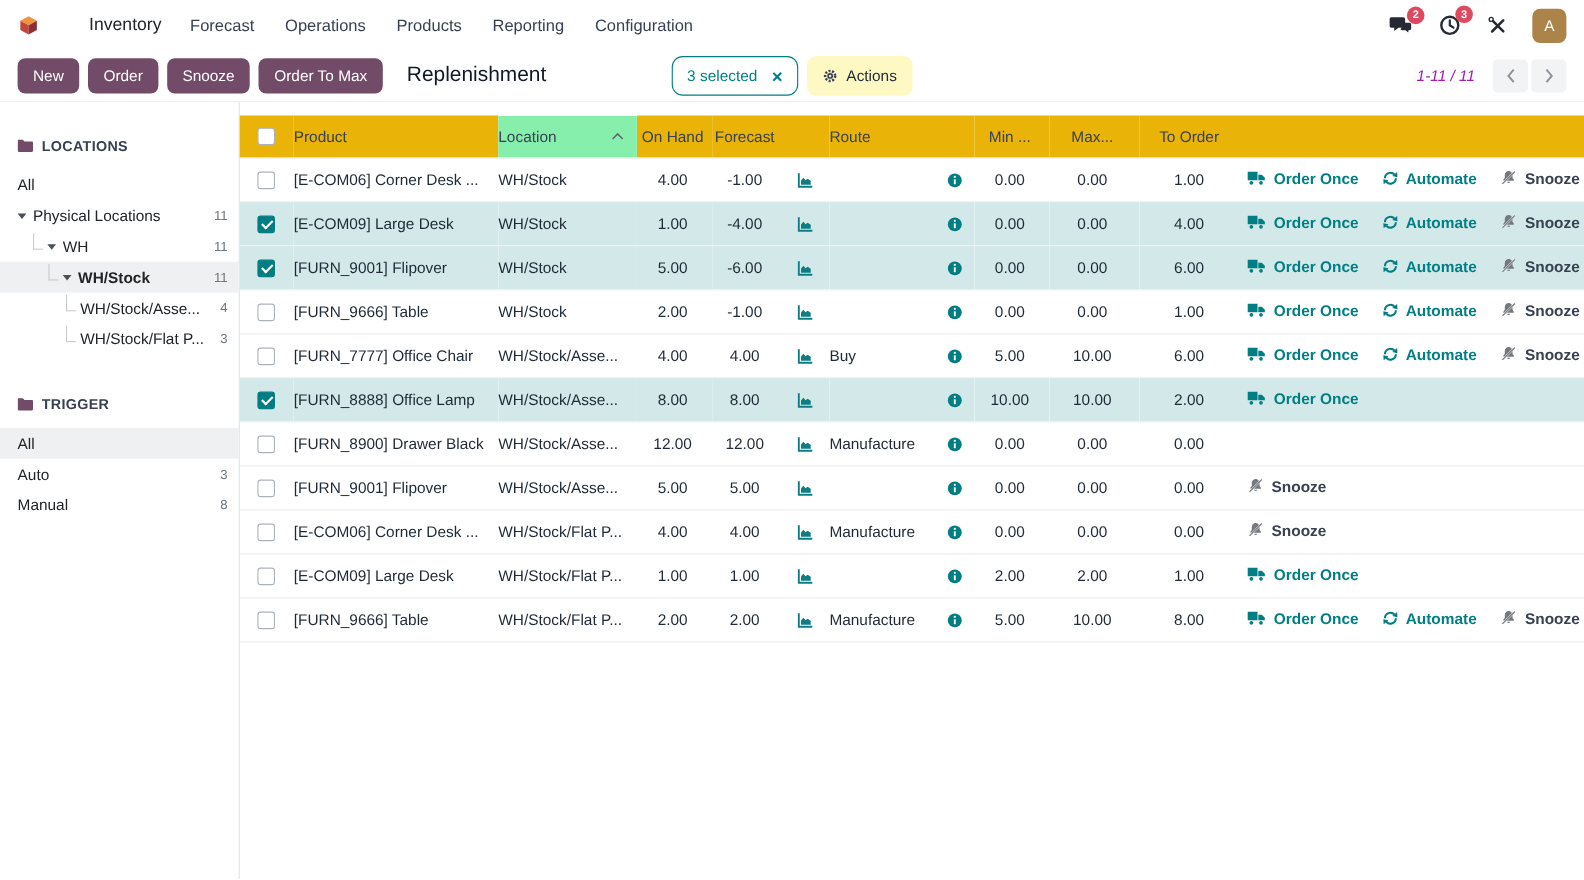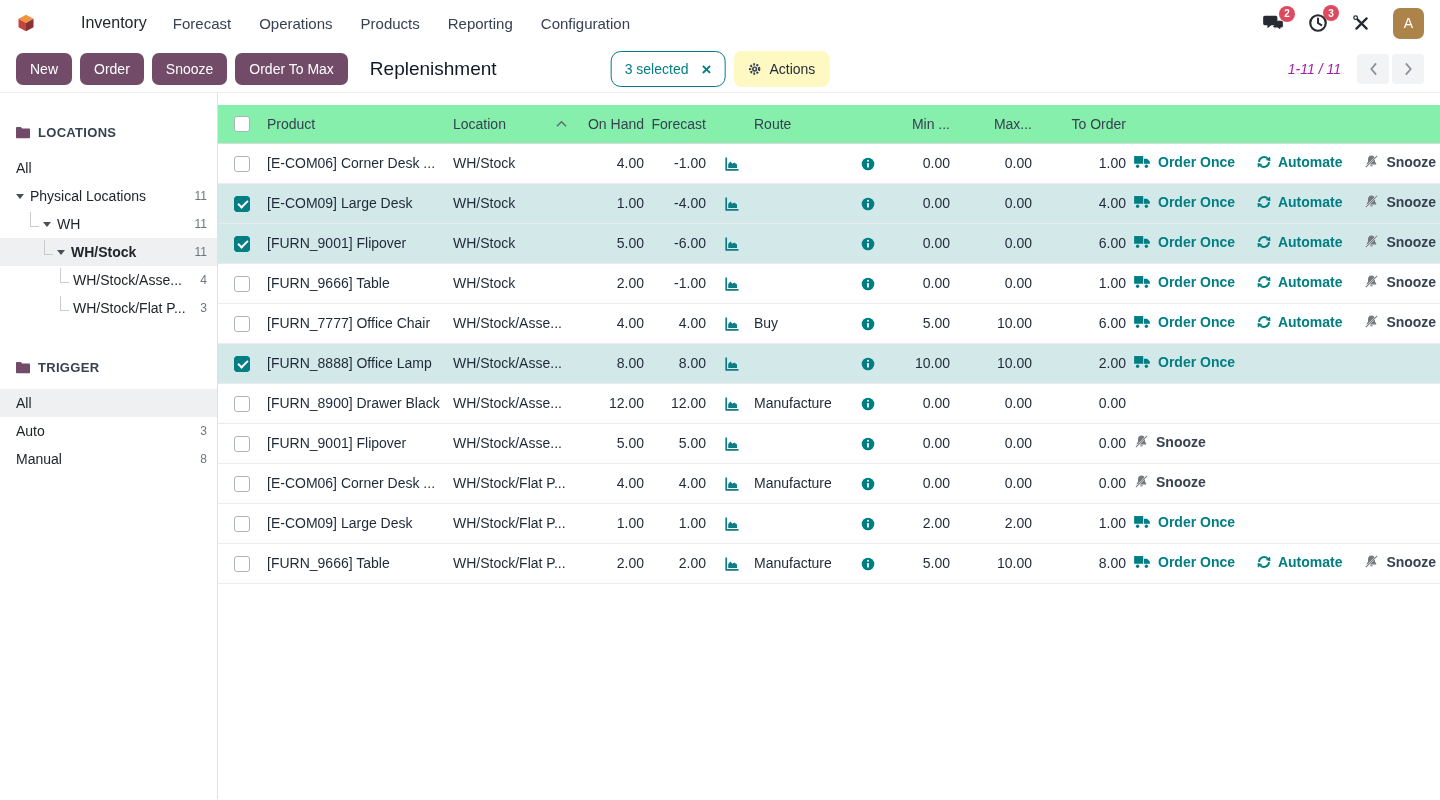--- a/index.html
+++ b/index.html
@@ -60,23 +60,23 @@
     border-top:5.5px solid #495057; margin-right:6px; flex:0 0 auto; }
   .elbow { width:9px; height:15px; border-left:1px solid #c8ccd0; border-bottom:1px solid #c8ccd0;
     margin:-10px 4px 0 0; flex:0 0 auto; }
 
   
   table { border-collapse:collapse; table-layout:fixed; width:1222px; }
   col.c-check{width:49px;} col.c-product{width:186px;} col.c-location{width:126px;}
   col.c-onhand{width:69px;} col.c-forecast{width:62px;} col.c-graph{width:44px;}
   col.c-route{width:96px;} col.c-info{width:36px;} col.c-min{width:68px;}
   col.c-max{width:82px;} col.c-toorder{width:94px;} col.c-actions{width:310px;}
-  thead th { height:38px; background:#86efac; font-size:14px; font-weight:500; color:#374151;
+  thead th { height:38px; background:#eab308; font-size:14px; font-weight:500; color:#374151;
     text-align:left; border-bottom:1px solid #d8dbdf; cursor:pointer; }
-  th.num, td.num { text-align:right; padding-right:4px; }
+  th.num, td.num { text-align:center; padding-right:4px; }
   th.sorted { background:#86efac; position:relative; }
   th.sorted .sort-ic { position:absolute; right:12px; top:50%; transform:translateY(-50%); }
   tbody td { height:40px; font-size:14px; color:#1f2937; border-bottom:1px solid #e9ecef;
     white-space:nowrap; overflow:hidden; }
   tr.selected td { background:#d3e8e8; }
   td.c-graph, th.c-graph { text-align:center; }
   td.c-info { text-align:center; }
   .graph-ic { display:inline-flex; vertical-align:middle; cursor:pointer; }
   .info-ic { display:inline-flex; vertical-align:middle; cursor:pointer; }
   td.c-actions { padding-left:4px; }

